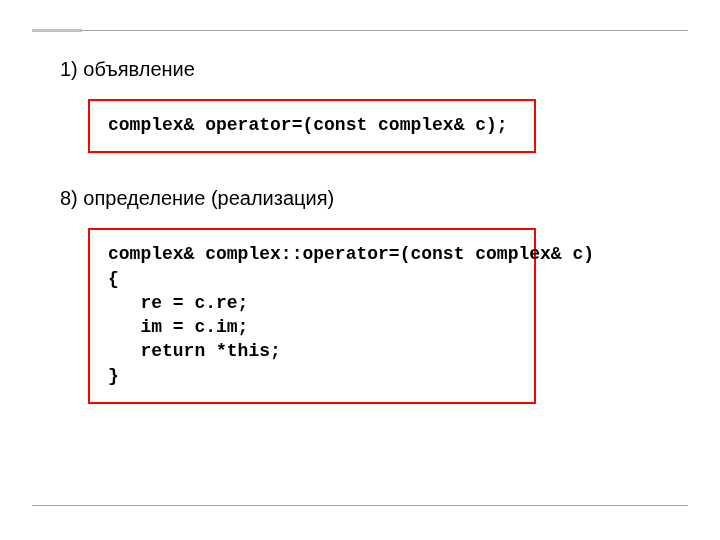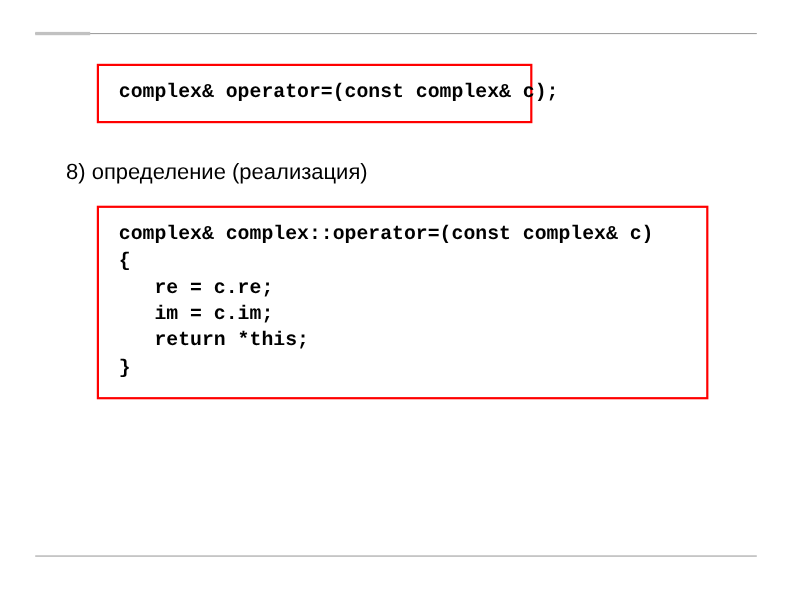--- a/index.html
+++ b/index.html
@@ -50,34 +50,35 @@
       border: 2.5px solid #ff0000;
       padding: 12px 18px 14px 18px;
       margin-left: 28px;
       margin-bottom: 34px;
       font-family: "Courier New", Courier, monospace;
       font-size: 18px;
       font-weight: bold;
       color: #000;
       white-space: pre;
       line-height: 1.35;
-      width: 556px;
+      width: 448px;
     }
     .codebox.small {
-      width: 396px;
+      width: 448px;
     }
   </style>
 </head>
 <body>
 
 <div class="top-rule"></div>
 <div class="top-accent"></div>
 
 <div class="content">
 
+  <div class="label">1) объявление</div>
   <div class="codebox small">complex&amp; operator=(const complex&amp; c);</div>
 
   <div class="label">8) определение (реализация)</div>
   <div class="codebox">complex&amp; complex::operator=(const complex&amp; c)
 {
    re = c.re;
    im = c.im;
    return *this;
 }</div>
 

